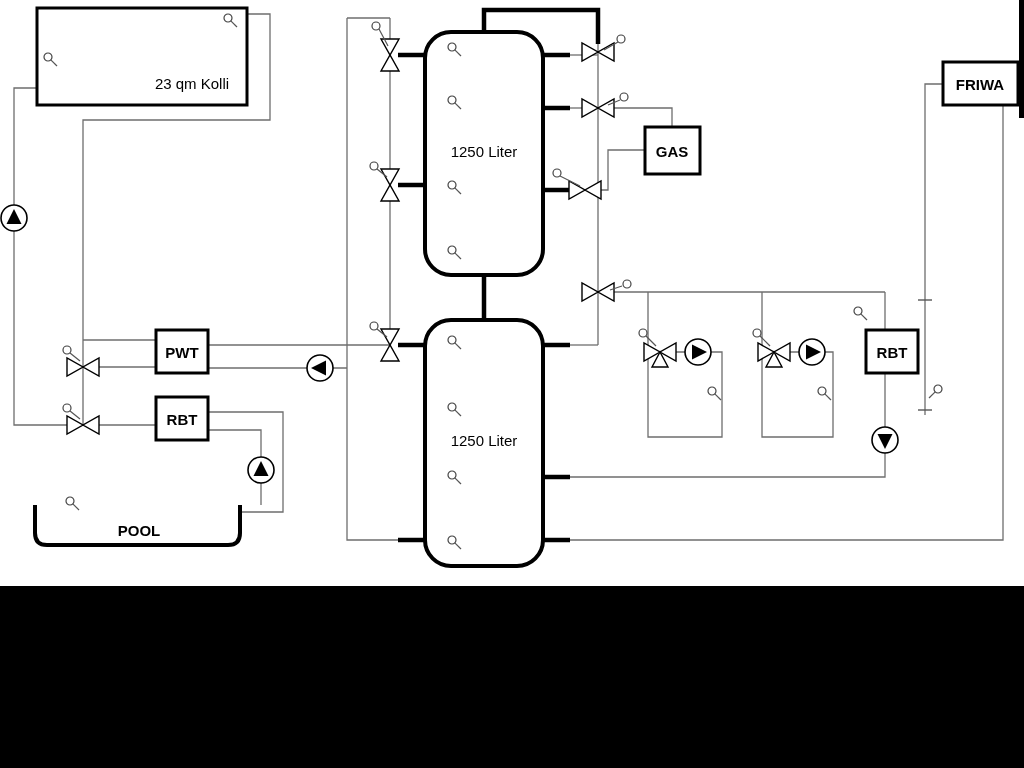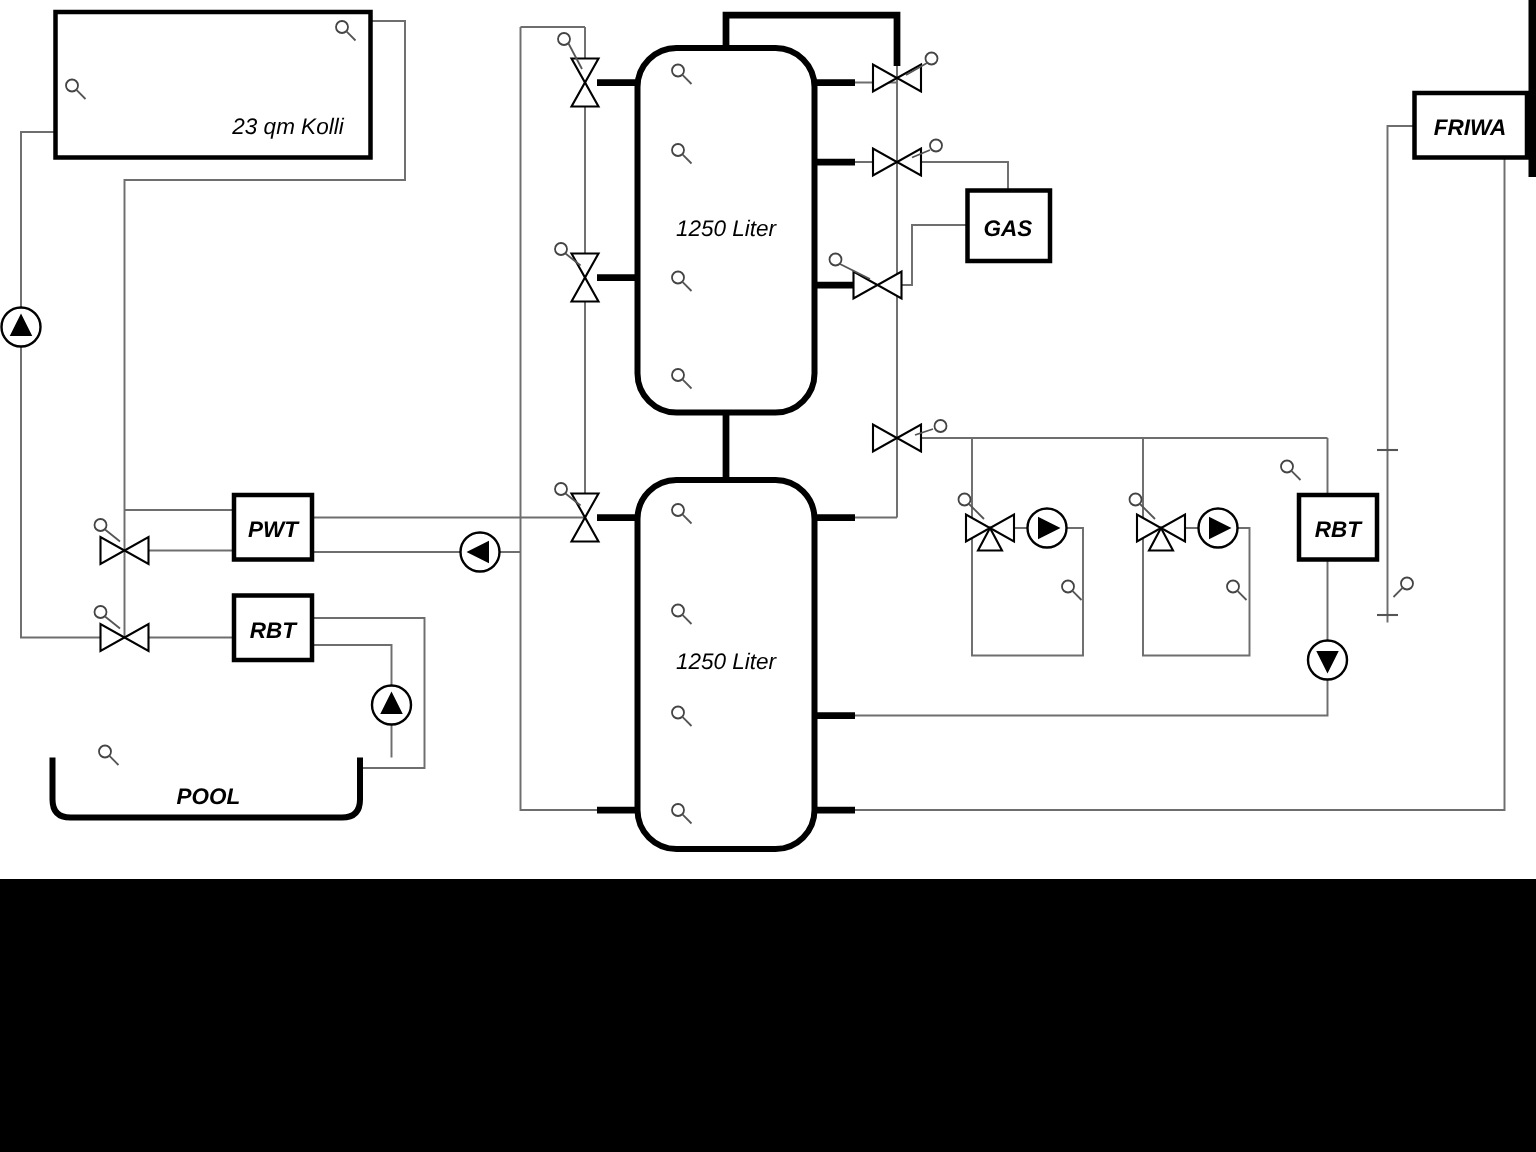--- a/index.html
+++ b/index.html
@@ -1,16 +1,16 @@
 <!DOCTYPE html>
 <html><head>
 <meta charset="utf-8">
 <style>
   html,body{margin:0;padding:0;background:#000;}
-  .stage{position:relative;width:1024px;height:768px;background:#000;overflow:hidden;font-style:italic;}
+  .stage{position:relative;width:1024px;height:768px;background:#000;overflow:hidden;}
   svg{display:block;}
   text{font-family:"Liberation Sans", sans-serif;fill:#000;}
   .boxlabel{font-size:15px;font-weight:bold;}
   .tanklabel{font-size:15px;}
   .pipe{stroke:#6e6e6e;stroke-width:1.3;fill:none;}
   .mainpipe{stroke:#000;stroke-width:4.5;fill:none;}
   .stem{stroke:#555;stroke-width:1.2;fill:none;}
   .tick{stroke:#555;stroke-width:1.4;fill:none;}
 </style>
 </head>

